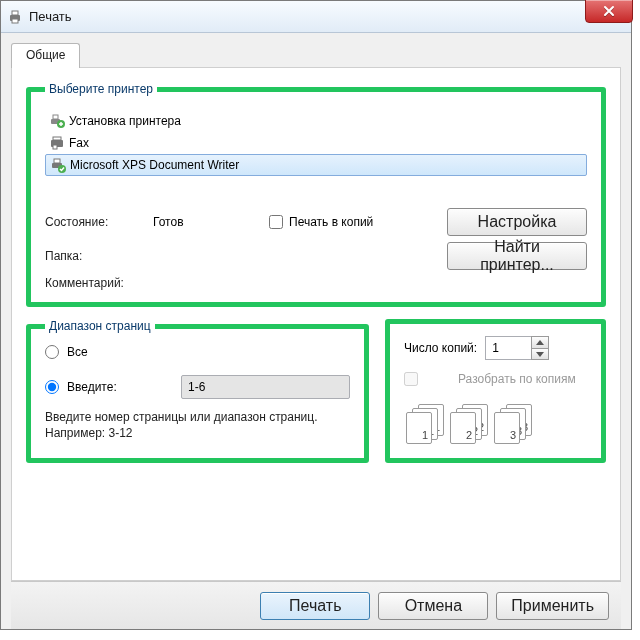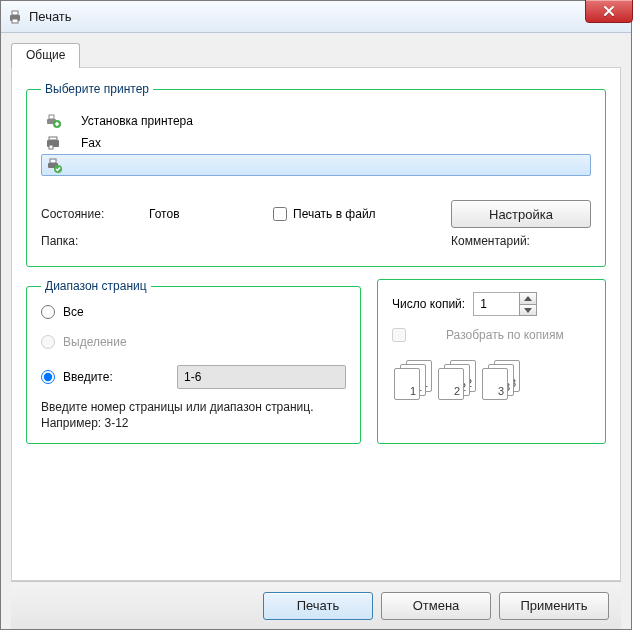--- a/index.html
+++ b/index.html
@@ -80,68 +80,68 @@
   .tabpanel {
     flex: 1;
     border: 1px solid #cfcfcf;
     background: #fff;
     padding: 14px 14px 10px 14px;
     display: flex;
     flex-direction: column;
     gap: 12px;
   }
   fieldset.group {
-    border: 1px solid #22c55e;
+    border: 5px solid #22c55e;
     border-radius: 3px;
     padding: 12px 14px 12px 14px;
     margin: 0;
   }
   fieldset.group > legend {
     padding: 0 4px;
     color: #0a3a6a;
     font-size: 12px;
   }
   .printer-list {
     border: none;
     padding: 2px 0 18px 0;
   }
   .printer-item {
     display: flex;
     align-items: center;
     height: 22px;
     padding: 0 4px;
-    gap: 20px;
+    gap: 4px;
     border-radius: 2px;
   }
   .printer-item.selected {
     background: linear-gradient(#e6f2fd,#cfe7fb);
     border: 1px solid #84acdd;
   }
   .picon { width:16px; height:16px; display:inline-flex; align-items:center; justify-content:center; }
   .status-row {
     display: grid;
     grid-template-columns: 100px 1fr 170px 140px;
     align-items: center;
     row-gap: 6px;
     column-gap: 8px;
-    margin-top: 6px;
+    margin-top: 14px;
   }
   .status-row .lbl { color: #222; }
   .chk {
     display: flex; align-items: center; gap: 6px;
   }
   .chk input { width:14px; height:14px; margin:0; }
   .btn {
     height: 28px;
     min-width: 110px;
     padding: 0 14px;
     border: 1px solid #8a8a8a;
     border-radius: 3px;
     background: linear-gradient(#fdfdfd,#e6e6e6);
-    font-size: 13px;
+    font-size: 16px;
     color: #222;
     display: inline-flex;
     align-items: center;
     justify-content: center;
     box-shadow: inset 0 1px 0 #fff;
   }
   .btn.primary {
     border-color: #3c7fb1;
     background: linear-gradient(#eaf4fd,#d0e6f8);
   }
@@ -249,54 +249,52 @@
           </div>
           <div class="printer-item selected">
             <span class="picon">
               <svg width="16" height="16" viewBox="0 0 16 16">
                   <rect x="2" y="6" width="10" height="5" rx="1" fill="#777"></rect>
                   <rect x="4" y="2" width="6" height="4" fill="#fff" stroke="#777"></rect>
                   <circle cx="12" cy="12" r="4" fill="#4caf50"></circle>
                   <path d="M10 12l1.5 1.5L14 10.5" stroke="#fff" stroke-width="1.5" fill="none"></path>
                 </svg>
             </span>
+            <span>Microsoft XPS Document Writer</span>
           </div>
         </div>
 
         <div class="status-row">
           <span class="lbl">Состояние:</span>
           <span>Готов</span>
           <label class="chk">
             <input type="checkbox" style="">
-            <span>Печать в файл</span>
+            <span>Печать в копий</span>
           </label>
           <button class="btn">Настройка</button>
 
           <span class="lbl">Папка:</span>
           <span></span>
           <span></span>
+          <button class="btn">Найти принтер...</button>
 
           <span class="lbl">Комментарий:</span>
           <span></span>
           <span></span>
             <span></span>
         </div>
       </fieldset>
 
       <div class="row2">
         <fieldset class="group range-group">
           <legend>Диапазон страниц</legend>
           <div class="radio-grid">
             <label class="radio-row">
               <input type="radio" name="range" style="">
               <span>Все</span>
-            </label>
-            <label class="radio-row disabled" style="grid-column:1/2;">
-              <input type="radio" name="range" disabled="" style="">
-              <span>Выделение</span>
             </label>
             <span></span>
             <label class="radio-row">
               <input type="radio" name="range" checked="" style="">
               <span>Введите:</span>
             </label>
             <input class="txt" type="text" value="1-6" style="">
           </div>
           <div class="hint">Введите номер страницы или диапазон страниц.  Например: 3-12</div>
         </fieldset>

